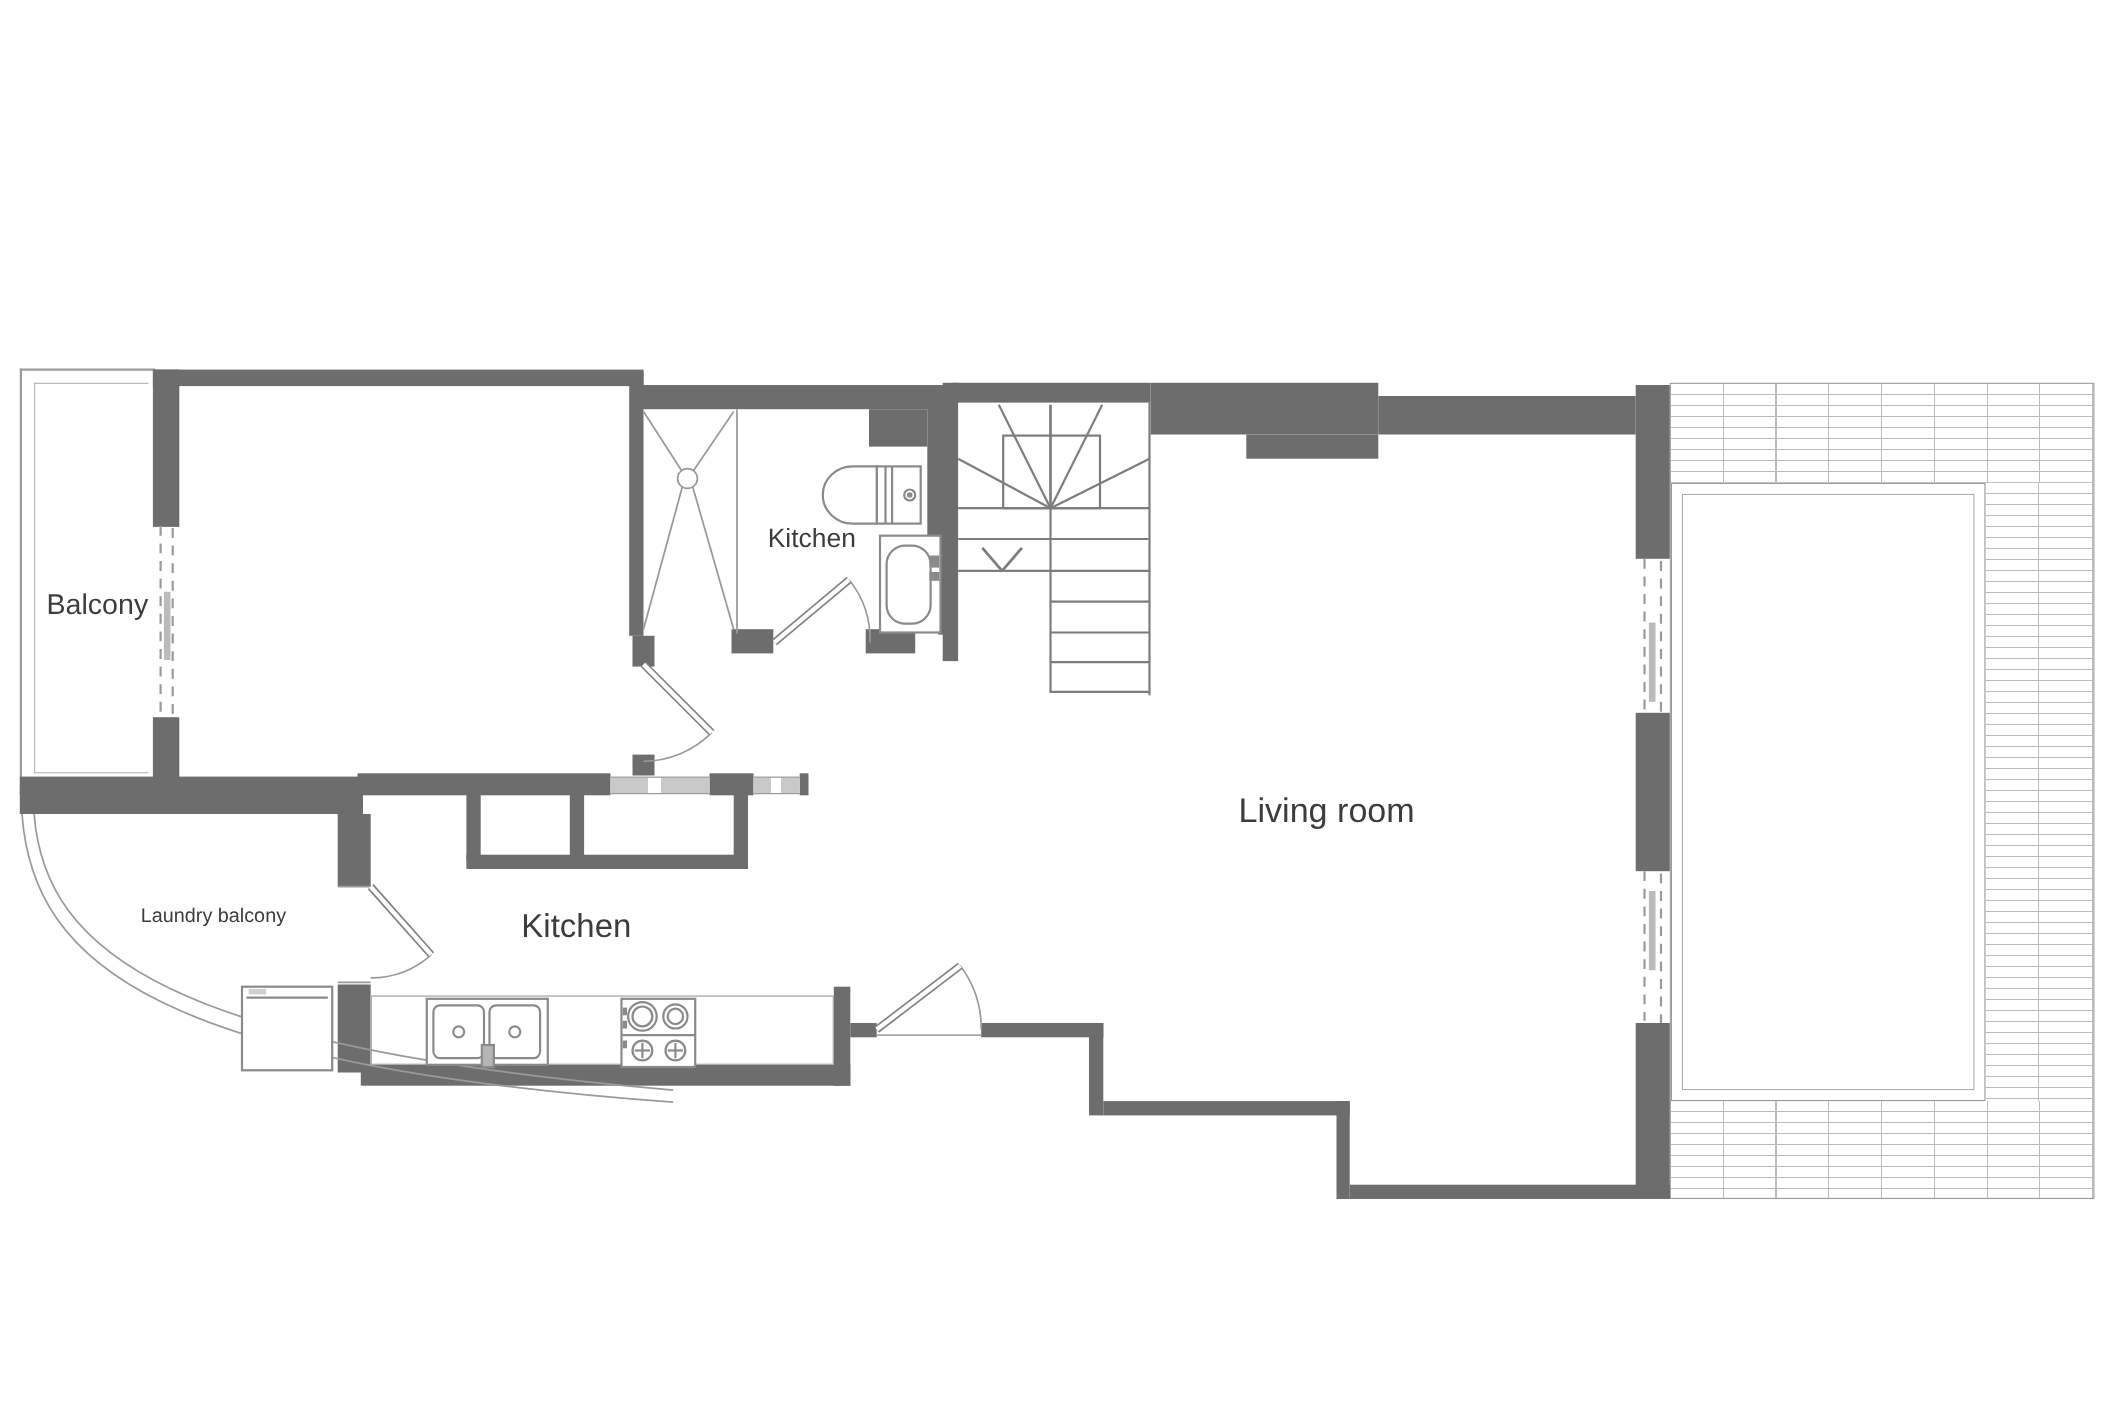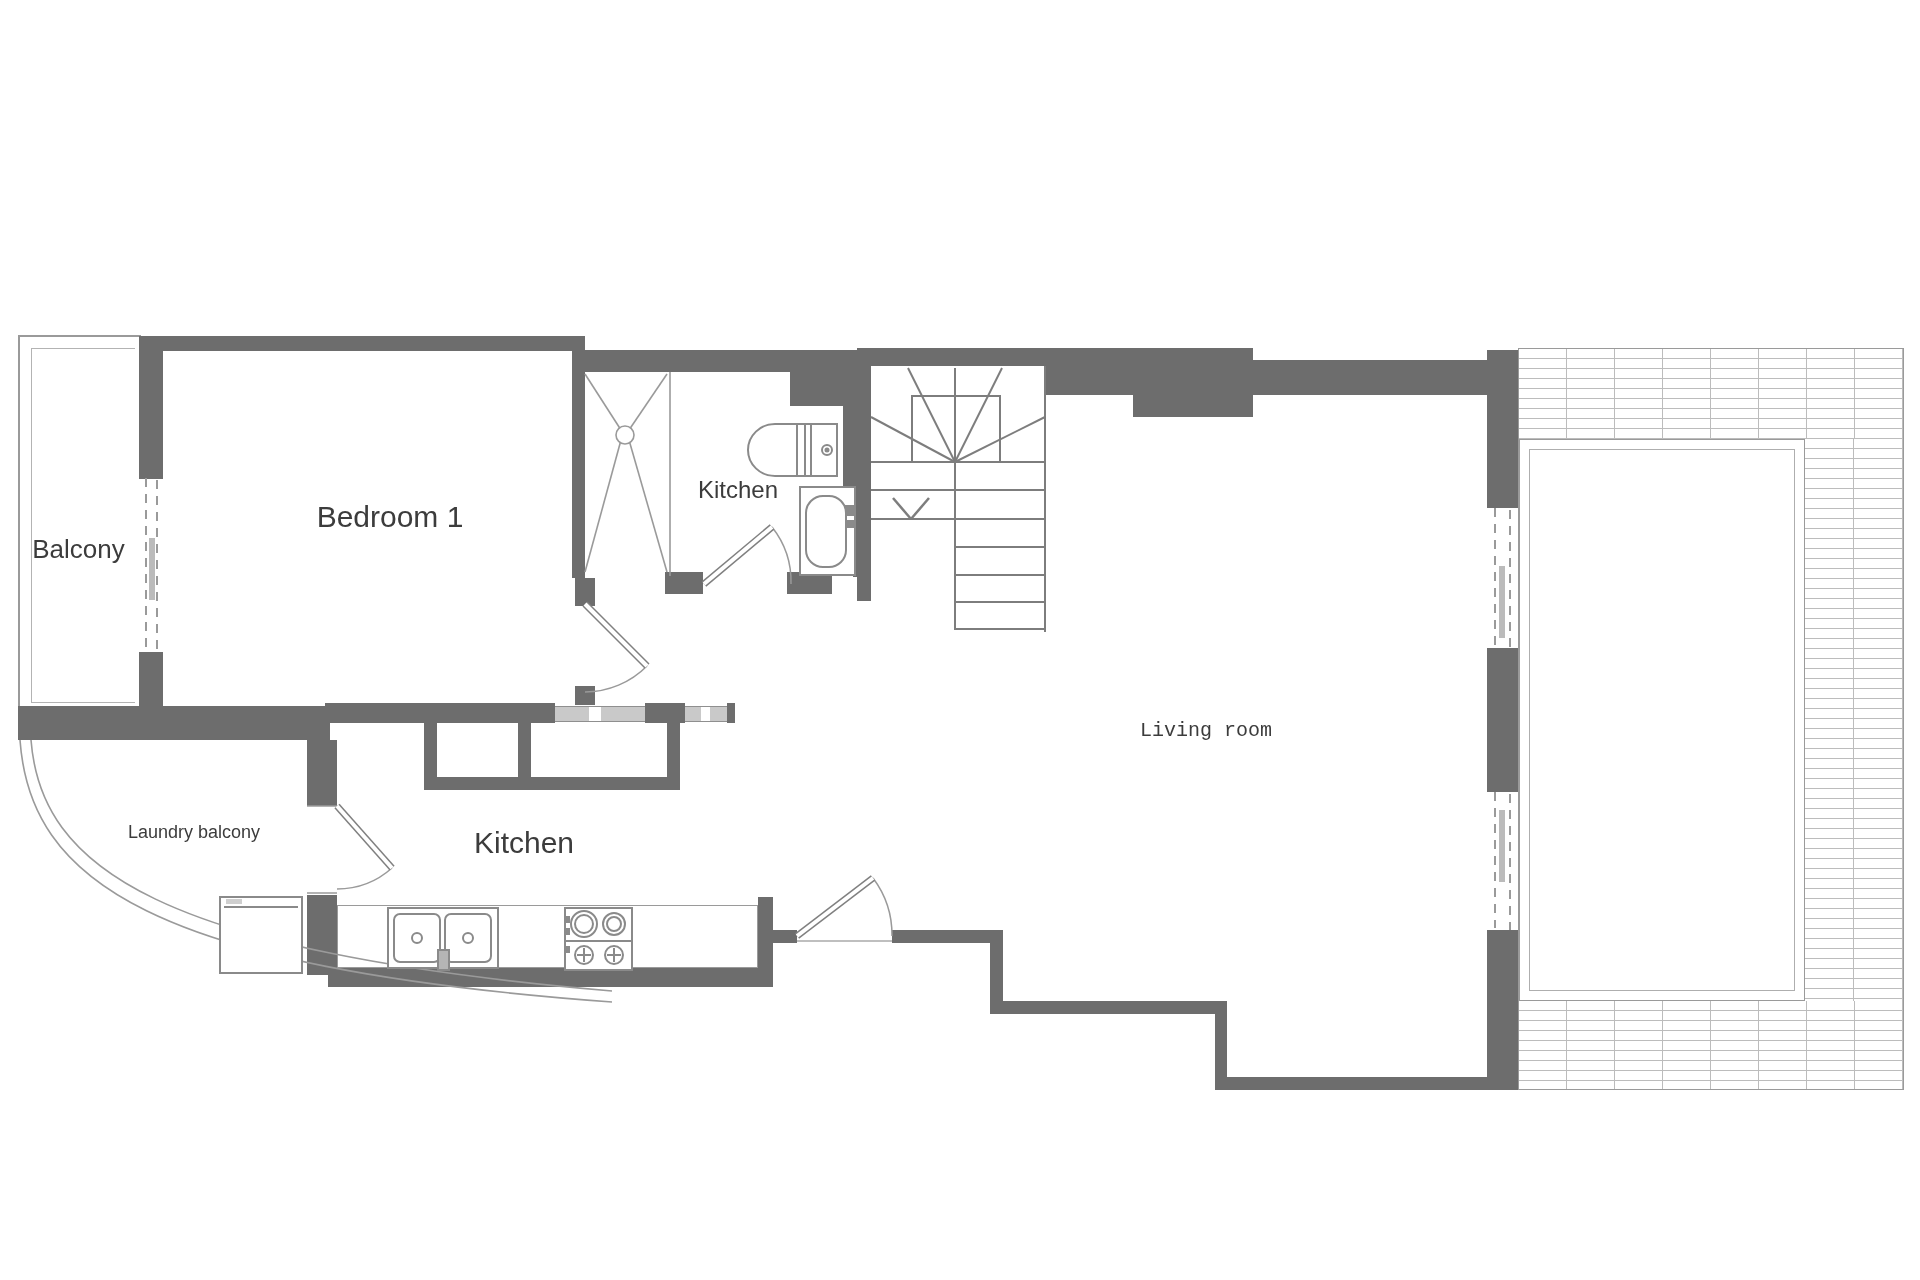--- a/index.html
+++ b/index.html
@@ -25,26 +25,26 @@
                repeating-linear-gradient(to bottom,transparent 0 9px,#bcbcbc 9px 10px);}
   #tiles-bottom{left:0;top:652px;width:384px;height:88px;
     background:repeating-linear-gradient(to right,transparent 0 47px,#bcbcbc 47px 48px),
                repeating-linear-gradient(to bottom,transparent 0 9px,#bcbcbc 9px 10px);}
   #terrace-floor{position:absolute;left:0;top:90px;width:286px;height:562px;background:#ffffff;border:1px solid #9a9a9a;box-sizing:border-box;}
   #terrace-floor-inner{position:absolute;left:9px;top:9px;right:9px;bottom:9px;border:1px solid #aeaeae;}
   
   #kitchen-counter{position:absolute;left:337px;top:905px;width:421px;height:63px;background:#ffffff;border:1px solid #9a9a9a;box-sizing:border-box;}
   svg{position:absolute;left:0;top:0;pointer-events:none;}
   .lbl{position:absolute;color:#3c3c3c;text-align:center;white-space:nowrap;}
-  #lbl-balcony{left:18px;top:534px;width:121px;font-size:26px;}
+  #lbl-balcony{left:28px;top:534px;width:121px;font-size:26px;}
   #lbl-bedroom{left:240px;top:500px;width:300px;font-size:30px;}
   #lbl-bathroom{left:663px;top:476px;width:150px;font-size:24px;}
   #lbl-kitchen{left:424px;top:826px;width:200px;font-size:30px;}
   #lbl-laundry{left:44px;top:822px;width:300px;font-size:18px;}
-  #lbl-living{left:1056px;top:719px;width:300px;font-size:20px;font-family:Liberation Mono, monospace;}
+  #lbl-living{left:1056px;top:719px;width:300px;font-size:31px;}
   #lbl-terrace{left:1511px;top:704px;width:300px;font-size:30px;}
 </style>
 </head>
 <body>
 
 <div id="stage">
 
   <div id="terrace-zone">
     <div id="tiles-top" class="tiles"></div>
     <div id="tiles-right" class="tiles"></div>
@@ -226,19 +226,18 @@
       <rect x="1499" y="566" width="6" height="72" fill="#bbbbbb" stroke="none"></rect>
     </g>
     <g stroke="#9a9a9a" stroke-width="2" stroke-dasharray="9 7">
       <line x1="1495" y1="792" x2="1495" y2="928"></line>
       <line x1="1510" y1="794" x2="1510" y2="930"></line>
       <rect x="1499" y="810" width="6" height="72" fill="#bbbbbb" stroke="none"></rect>
     </g>
   </svg>
 
   <div class="lbl" id="lbl-balcony">Balcony</div>
-  <div class="lbl" id="lbl-bedroom">Bedroom 1</div>
   <div class="lbl" id="lbl-bathroom">Kitchen</div>
   <div class="lbl" id="lbl-kitchen">Kitchen</div>
   <div class="lbl" id="lbl-laundry">Laundry balcony</div>
   <div class="lbl" id="lbl-living">Living room</div>
 
 </div>
 
 </body></html>

